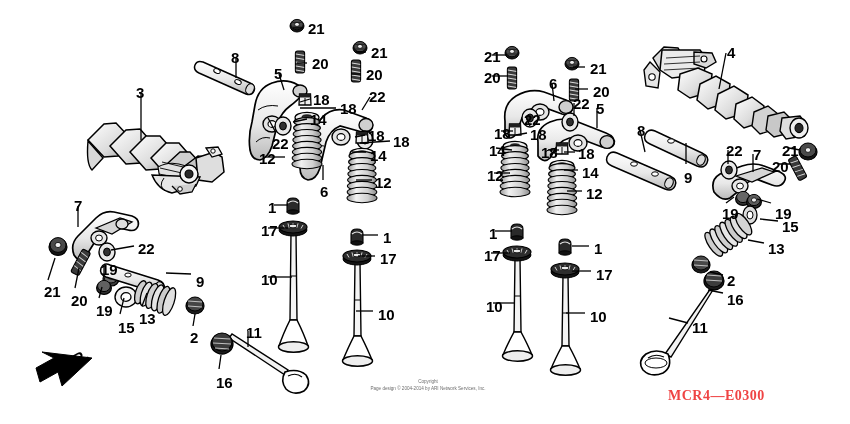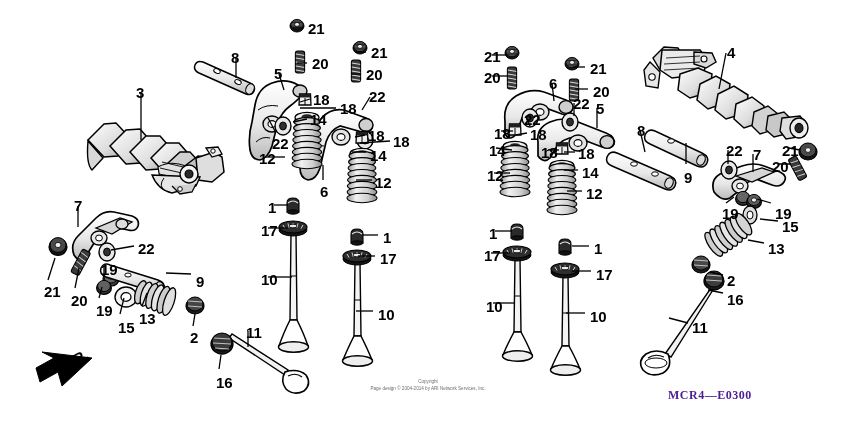--- a/index.html
+++ b/index.html
@@ -3,21 +3,21 @@
 <meta charset="utf-8">
 <title>Parts Diagram</title>
 <style>
   html,body{margin:0;padding:0;background:#fff;}
   body{font-family:"Liberation Serif",serif;}
   #sheet{position:relative;width:850px;height:424px;background:#ffffff;overflow:hidden;border-radius:18px;}
   svg.layer{position:absolute;left:0;top:0;width:850px;height:424px;}
   .lbl{position:absolute;font-family:"Liberation Sans",sans-serif;font-weight:bold;
        font-size:15px;color:#000;line-height:1;white-space:nowrap;}
   .diagcode{position:absolute;font-family:"Liberation Serif",serif;font-weight:bold;
-       font-size:12px;letter-spacing:.5px;color:#4c1d95;white-space:nowrap;}
+       font-size:14px;letter-spacing:.5px;color:#ef4444;white-space:nowrap;}
   .copy{position:absolute;font-family:"Liberation Sans",sans-serif;font-size:4.6px;
        color:#6e6e6e;text-align:center;white-space:nowrap;line-height:1.5;}
   .fr{position:absolute;font-family:"Liberation Sans",sans-serif;font-weight:bold;
       font-size:15px;color:#000;}
 </style>
 </head>
 <body>
 
 <div id="sheet">
 

